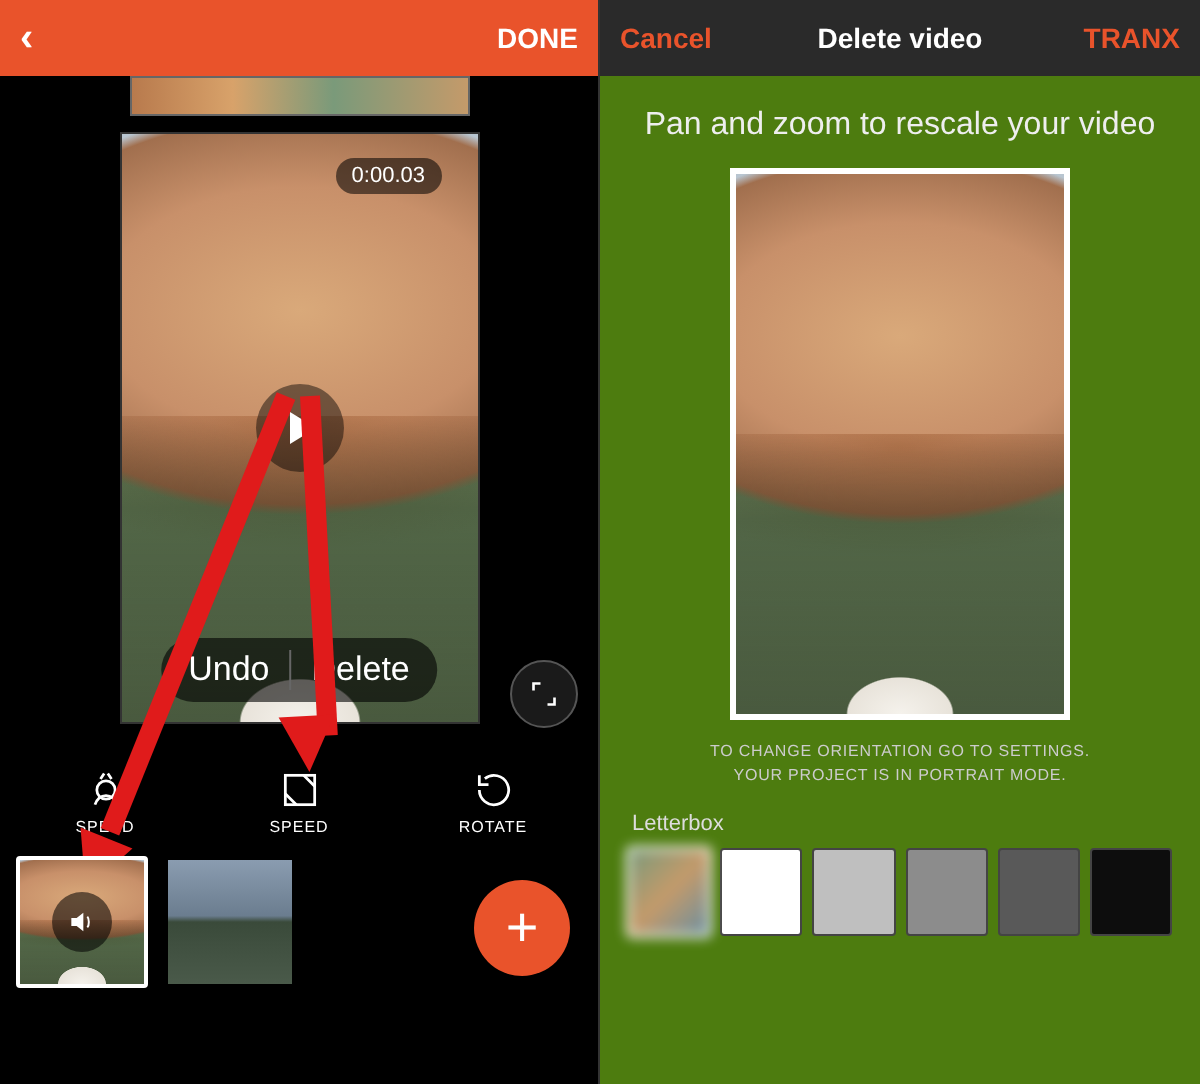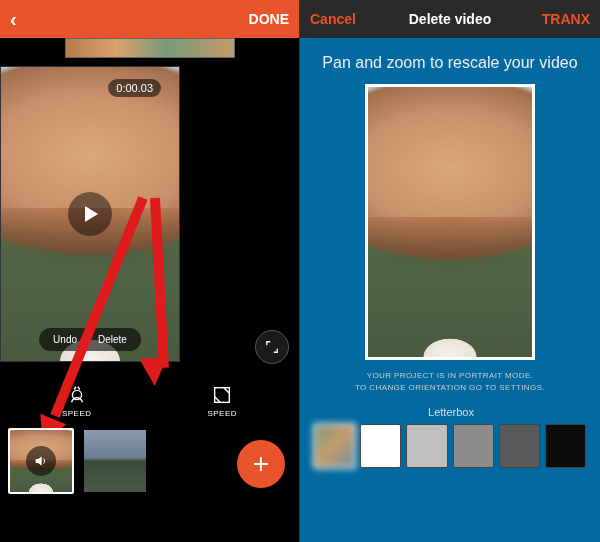--- a/index.html
+++ b/index.html
@@ -10,21 +10,21 @@
     display: flex;
     font-family: -apple-system, Helvetica, Arial, sans-serif;
   }
   .screen {
     position: relative;
     height: 542px;
     overflow: hidden;
     background: #000;
   }
   .screen-left { width: 300px; border-right: 1px solid #333; }
-  .screen-right { width: 300px; background: #0369a1; }
+  .screen-right { width: 300px; background: #4d7c0f; }
 
   
   .hdr {
     height: 38px;
     display: flex;
     align-items: center;
     justify-content: space-between;
     padding: 0 10px;
     font-size: 14px;
     font-weight: 600;
@@ -49,20 +49,21 @@
     height: 20px;
     background: linear-gradient(to right,#b87a4d,#d8a26a 30%,#7a9a7a 60%,#c49a6a);
     border: 1px solid #666;
   }
 
   
   .preview-wrap {
     position: relative;
     height: 320px;
     display: flex;
+    justify-content: center;
     align-items: flex-start;
     padding-top: 8px;
   }
   .preview {
     position: relative;
     width: 180px;
     height: 296px;
     border: 1px solid #333;
     overflow: hidden;
   }
@@ -99,21 +100,21 @@
     background:rgba(0,0,0,.45);
     display:flex;align-items:center;justify-content:center;
   }
   .play-btn::after{
     content:"";border-left:13px solid #fff;border-top:8px solid transparent;border-bottom:8px solid transparent;margin-left:3px;
   }
   .pill {
     position:absolute; bottom:10px; left:50%; transform:translateX(-50%);
     background:rgba(0,0,0,.6); color:#fff;
     border-radius:18px; padding:6px 4px;
-    display:flex; gap:0; font-size:10px;
+    display:flex; gap:0; font-size:17px;
   }
   .pill span{ padding:0 10px; }
   .pill .divider{ width:1px;background:#666;margin:0; padding:0;}
   .fullscreen-btn{
     position:absolute; bottom:14px; right:10px;
     width:34px;height:34px;border:1px solid #555;border-radius:50%;
     background:#1a1a1a; color:#fff;
     display:flex;align-items:center;justify-content:center;font-size:13px;
   }
   .arrow-line{
@@ -170,21 +171,21 @@
   
   .r-body{ padding:6px 14px 10px; color:#fff; font-size:11px; text-align:center; }
   .r-hint{ padding:10px 0 8px; font-size:16px; color:#eee;}
   .r-preview{
     margin:4px auto 10px;
     width:170px;height:276px;
     border:3px solid #fff;
     position:relative;overflow:hidden;
   }
   .r-note{ font-size:8px; letter-spacing:.4px; color:#ccc; line-height:1.5; margin:6px 0 12px;}
-  .lb-label{ text-align:center; font-size:11px; color:#ddd; margin:0 0 6px 2px;}
+  .lb-label{ text-align:left; font-size:11px; color:#ddd; margin:0 0 6px 2px;}
   .swatches{ display:flex; gap:5px; }
   .sw{
     width:44px;height:44px;border:1px solid #444;border-radius:2px;
   }
   .sw.sel{ outline:2px solid #fff; outline-offset:-1px;}
   .sw.blur{
     background:linear-gradient(135deg,#7a9a7a,#c49a6a 50%,#6b8fa0);
     filter:blur(3px);
   }
   .sw.white{background:#fff;}
@@ -239,20 +240,26 @@
         </svg>
       <span>SPEED</span>
     </div>
     <div class="tool">
       <svg viewBox="0 0 24 24">
           <rect x="4" y="4" width="16" height="16"></rect>
           <path d="M14 4l6 6M4 14l6 6"></path>
         </svg>
       <span>SPEED</span>
     </div>
+    <div class="tool">
+      <svg viewBox="0 0 24 24">
+          <path d="M4 12a8 8 0 1 0 3-6.2M4 4v5h5"></path>
+        </svg>
+      <span>ROTATE</span>
+    </div>
   </div>
 
   <div class="clips">
     <div class="clip selected">
       <div class="canyon"></div>
       <div class="boat" style="width:28px;height:14px;"></div>
       <div class="clip-vol">
         <svg viewBox="0 0 24 24" width="16" height="16">
             <path d="M4 9v6h4l5 4V5L8 9H4z" fill="#fff"></path>
             <path d="M16 8c1.5 1.5 1.5 6.5 0 8" stroke="#fff" fill="none" stroke-width="1.5"></path>
@@ -275,22 +282,22 @@
 
   <div class="r-body">
     <div class="r-hint">Pan and zoom to rescale your video</div>
 
     <div class="r-preview">
       <div class="canyon"></div>
       <div class="boat" style="width:62px;height:30px;"></div>
     </div>
 
     <div class="r-note">
+      <div>TO CHANGE ORIENTATION GO TO SETTINGS.</div>
       <div>YOUR PROJECT IS IN PORTRAIT MODE.</div>
-      <div>TO CHANGE ORIENTATION GO TO SETTINGS.</div>
     </div>
 
     <div class="lb-label">Letterbox</div>
     <div class="swatches">
       <div class="sw blur sel"></div>
       <div class="sw white"></div>
       <div class="sw g1"></div>
       <div class="sw g2"></div>
       <div class="sw g3"></div>
       <div class="sw g4"></div>

